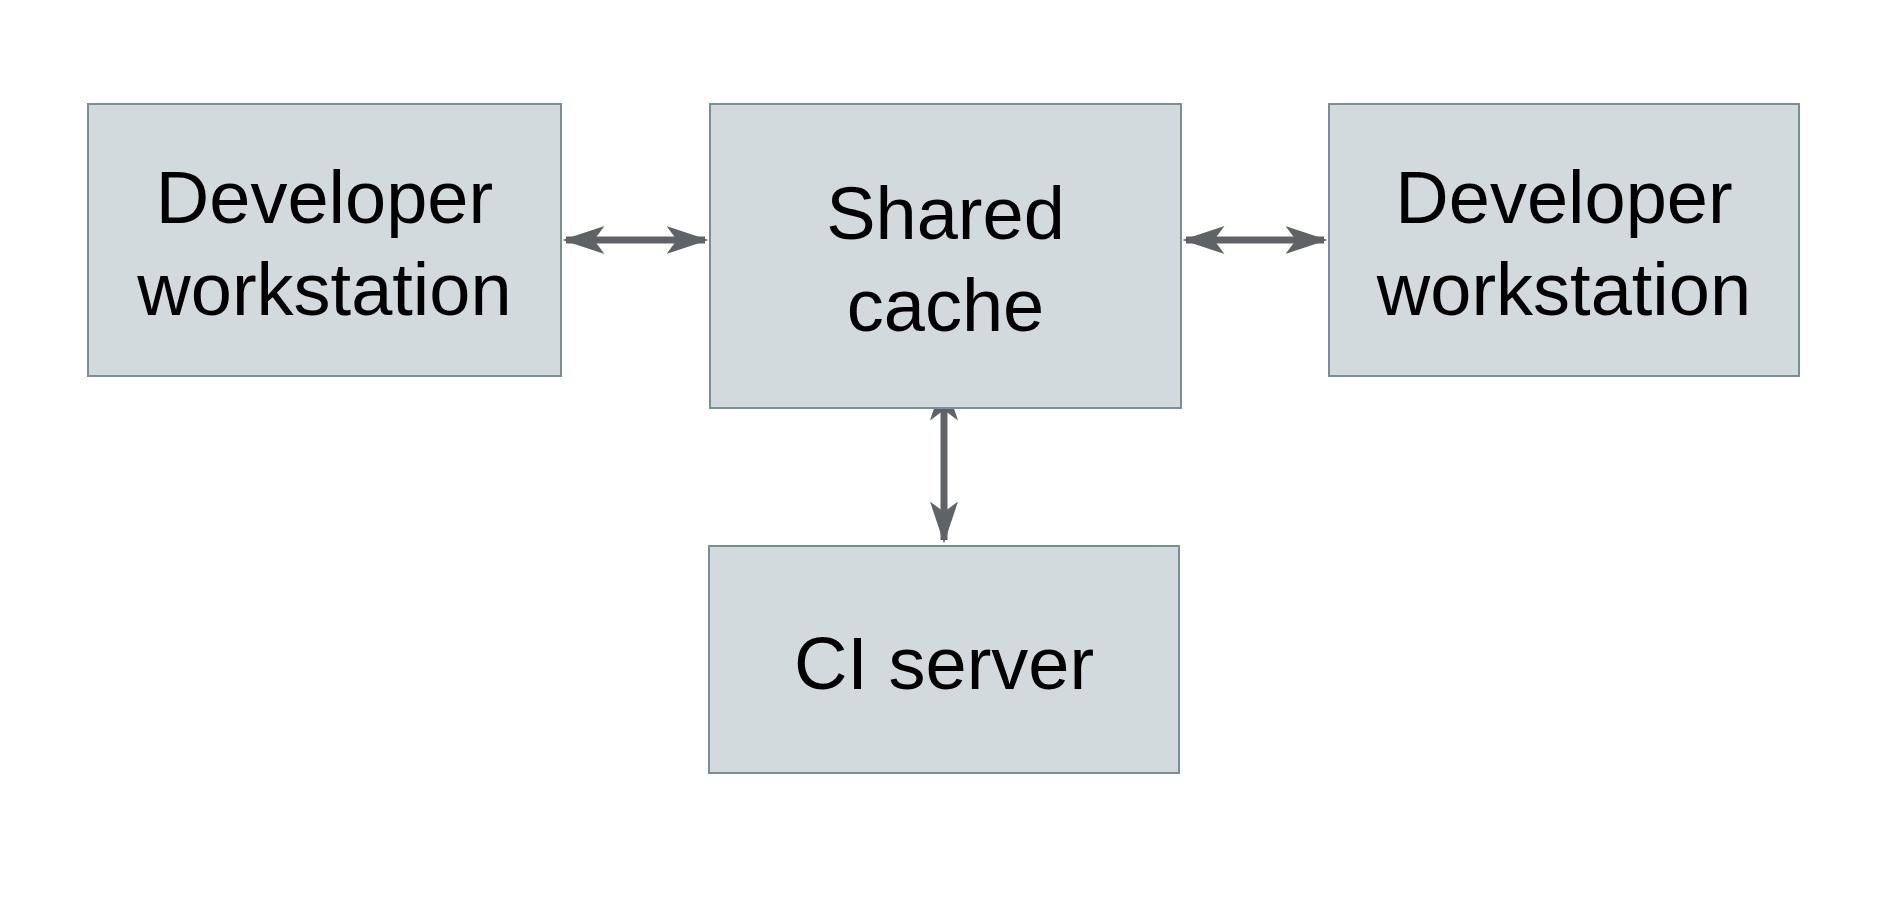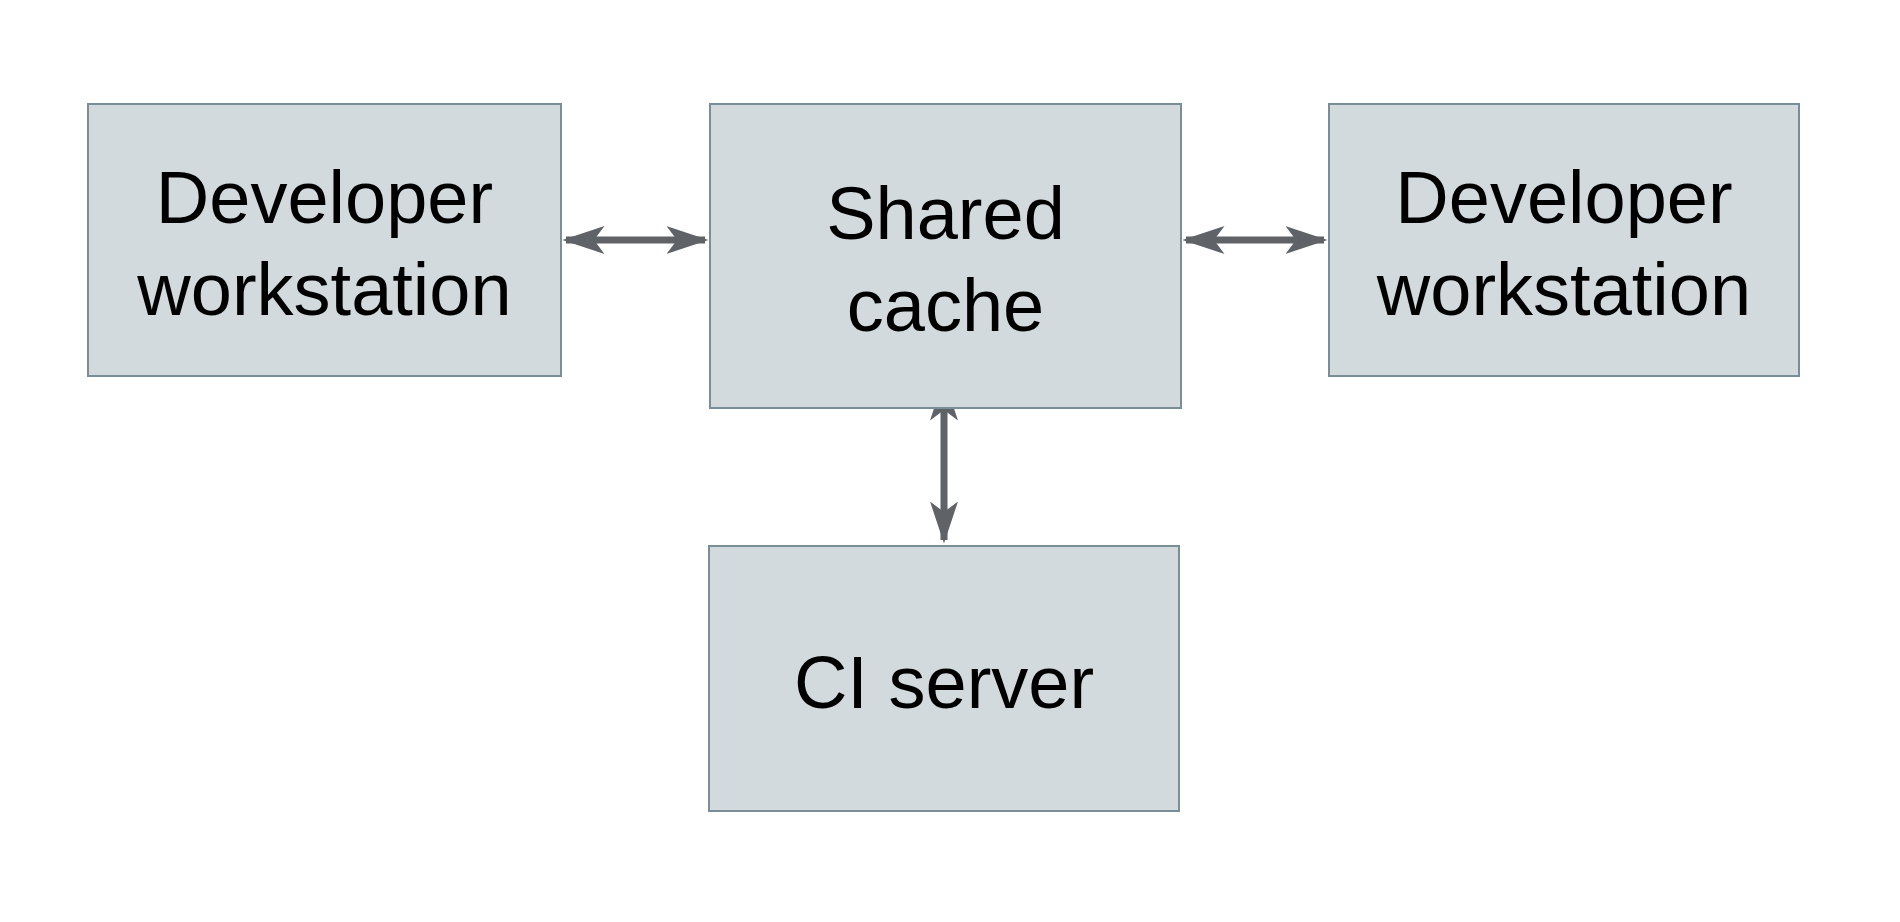--- a/index.html
+++ b/index.html
@@ -29,21 +29,21 @@
     font-size: 74px;
     line-height: 92px;
     color: #000000;
     white-space: pre-line;
     letter-spacing: 0px;
     margin-top: 8px;
   }
   #node-dev-left   { left: 87px;   top: 103px; width: 475px; height: 274px; }
   #node-shared     { left: 709px;  top: 103px; width: 473px; height: 306px; }
   #node-dev-right  { left: 1328px; top: 103px; width: 472px; height: 274px; }
-  #node-ci         { left: 708px;  top: 545px; width: 472px; height: 267px; }
+  #node-ci         { left: 708px;  top: 545px; width: 472px; height: 229px; }
 
   .edges-layer {
     position: absolute;
     left: 0;
     top: 0;
     width: 1900px;
     height: 922px;
     pointer-events: none;
   }
   .edge {

